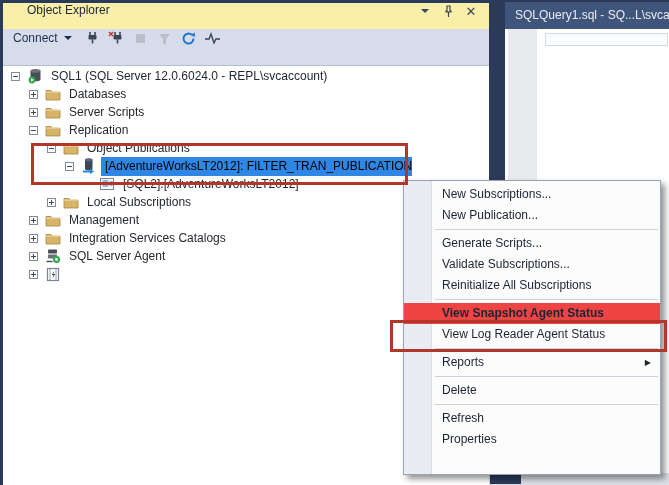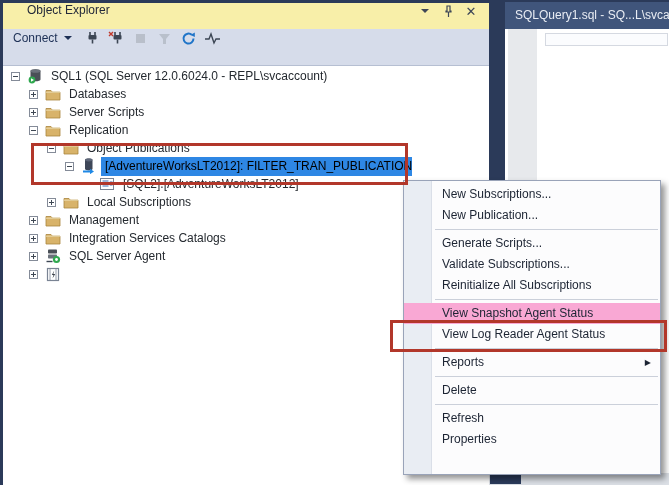--- a/index.html
+++ b/index.html
@@ -314,21 +314,21 @@
 
 <div class="context-menu" id="context-menu">
   <div class="menu-gutter"></div>
 <div class="menu-item">New Subscriptions...</div>
     <div class="menu-item">New Publication...</div>
     <div class="menu-sep"></div>
     <div class="menu-item">Generate Scripts...</div>
     <div class="menu-item">Validate Subscriptions...</div>
     <div class="menu-item">Reinitialize All Subscriptions</div>
     <div class="menu-sep"></div>
-    <div class="menu-item" style="background: #f9a8d4;">View Snapshot Agent Status</div>
+    <div class="menu-item" style="background: #ef4444; font-weight: bold;">View Snapshot Agent Status</div>
     <div class="menu-item">View Log Reader Agent Status</div>
     <div class="menu-sep"></div>
     <div class="menu-item">Reports<span class="submenu-arrow">▶</span></div>
     <div class="menu-sep"></div>
     <div class="menu-item">Delete</div>
     <div class="menu-sep"></div>
     <div class="menu-item">Refresh</div>
     <div class="menu-item">Properties</div>
   </div>
 

